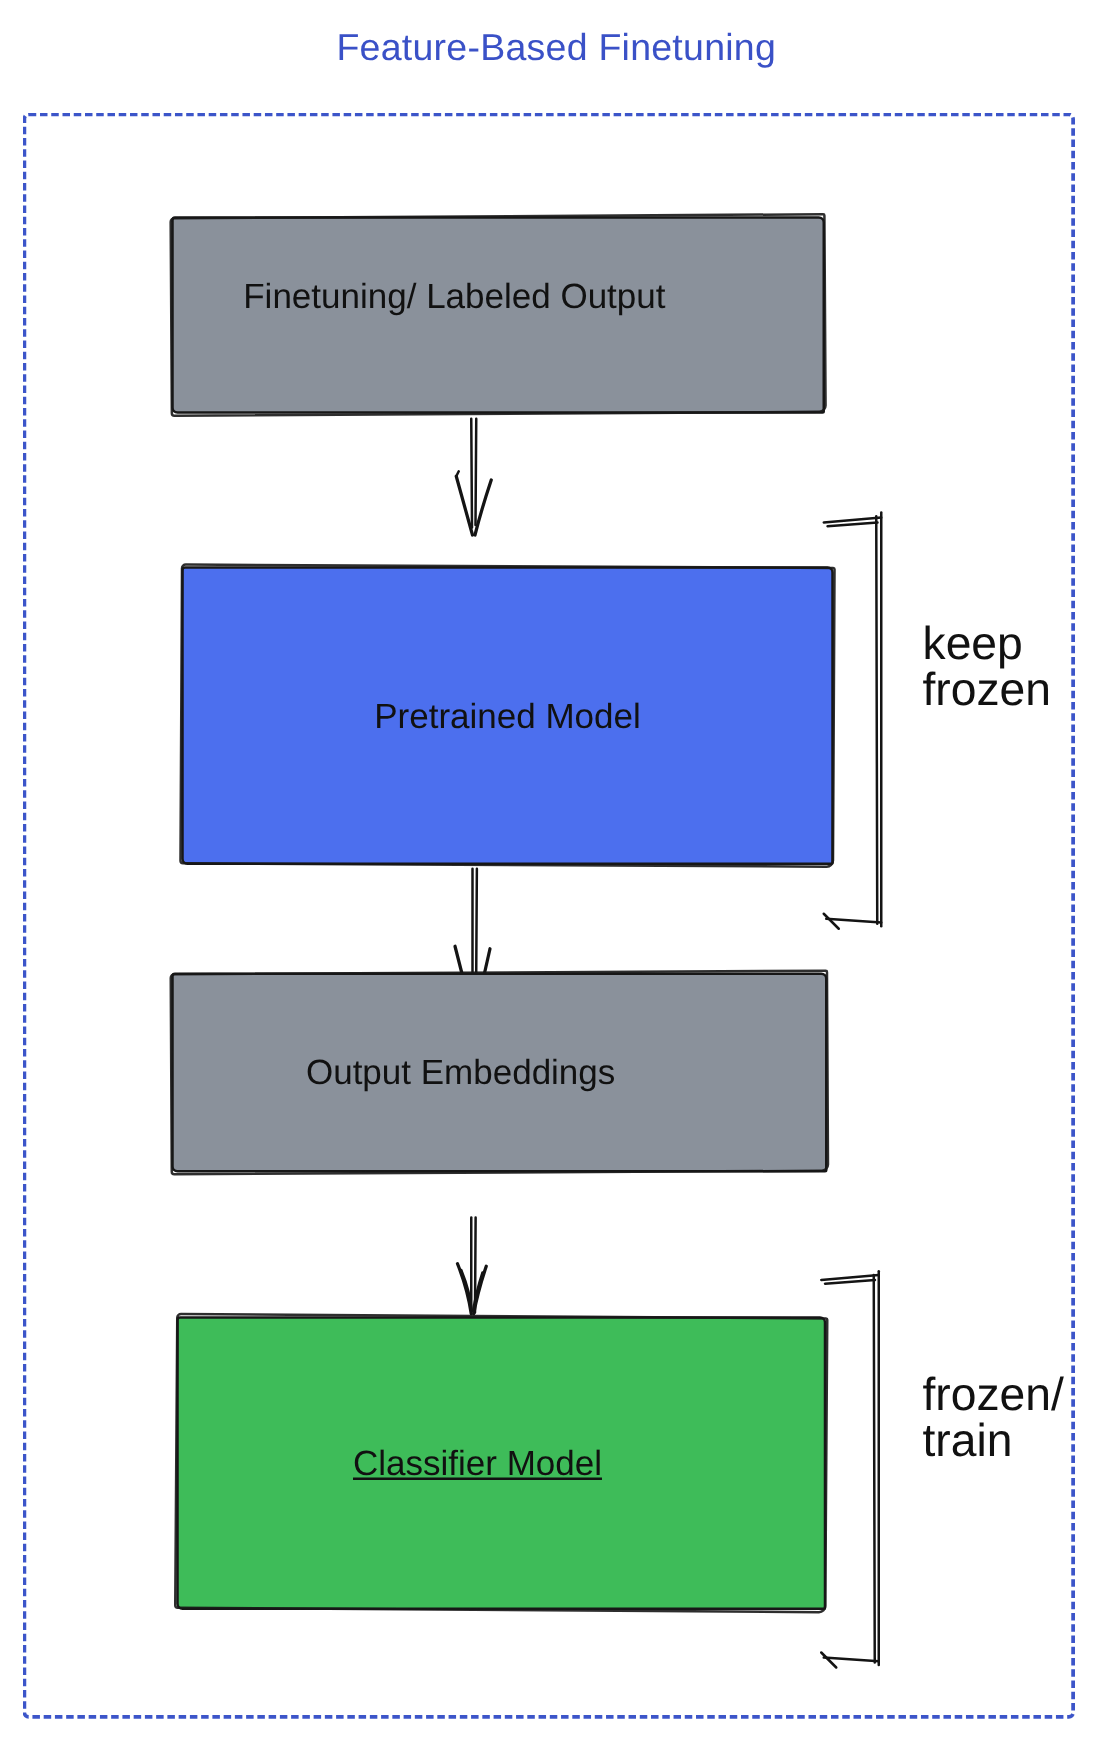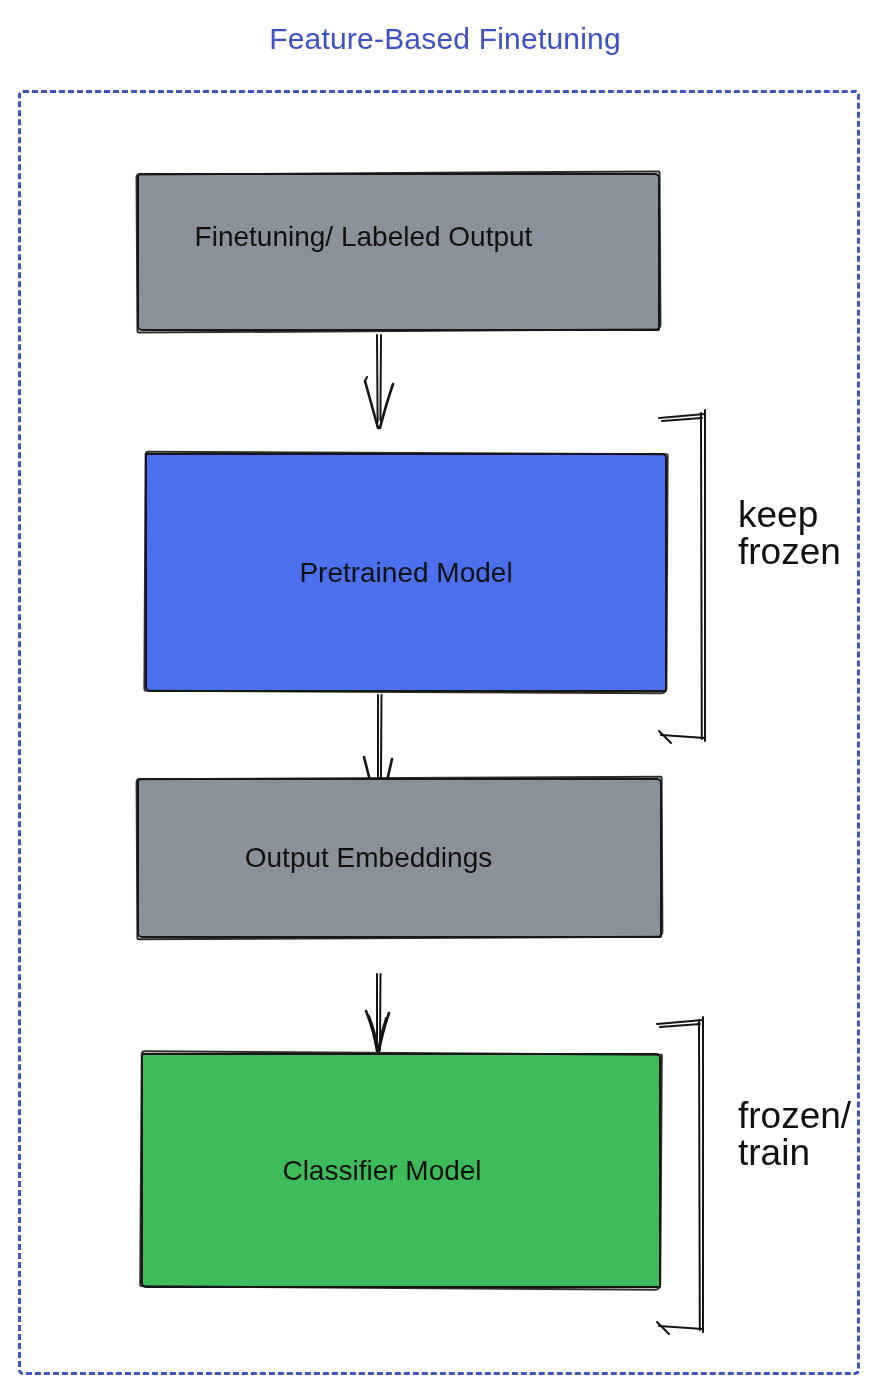--- a/index.html
+++ b/index.html
@@ -31,21 +31,21 @@
     border:2px solid rgba(23,23,23,.9);
     border-radius:4px 2px 6px 3px;
     transform:rotate(.35deg); pointer-events:none;
   }
   .node-dataset    { left:137px; top:173px; width:523px; height:158px; background:#8A919B; padding:0 70px 30px 0; }
   .node-dataset::before { transform:rotate(-.35deg); }
   .node-pretrained { left:145px; top:453px; width:522px; height:239px; background:#4C6FEE; }
   .node-pretrained::before { transform:rotate(.3deg); }
   .node-embeddings { left:137px; top:778px; width:525px; height:160px; background:#8A919B; padding-right:62px; }
   .node-embeddings::before { transform:rotate(-.3deg); }
-  .node-classifier { left:141px; top:1053px; width:520px; height:235px; background:#3EBC59; padding-right:38px; }
+  .node-classifier { left:141px; top:1053px; width:520px; height:235px; background:#3EBC59; padding-right:38px;text-decoration:underline; }
   .node-classifier::before { transform:rotate(.4deg); }
 
   .sketch { position:absolute; overflow:visible; }
   .sketch path { stroke:#141414; fill:none; stroke-linecap:round; stroke-linejoin:round; }
   .sketch .s-main { stroke-width:2.6px; }
   .sketch .s-thin { stroke-width:2px; }
 
   .arrow-1 { left:358px; top:334px; }
   .arrow-2 { left:358px; top:694px; }
   .arrow-3 { left:357px; top:973px; }

